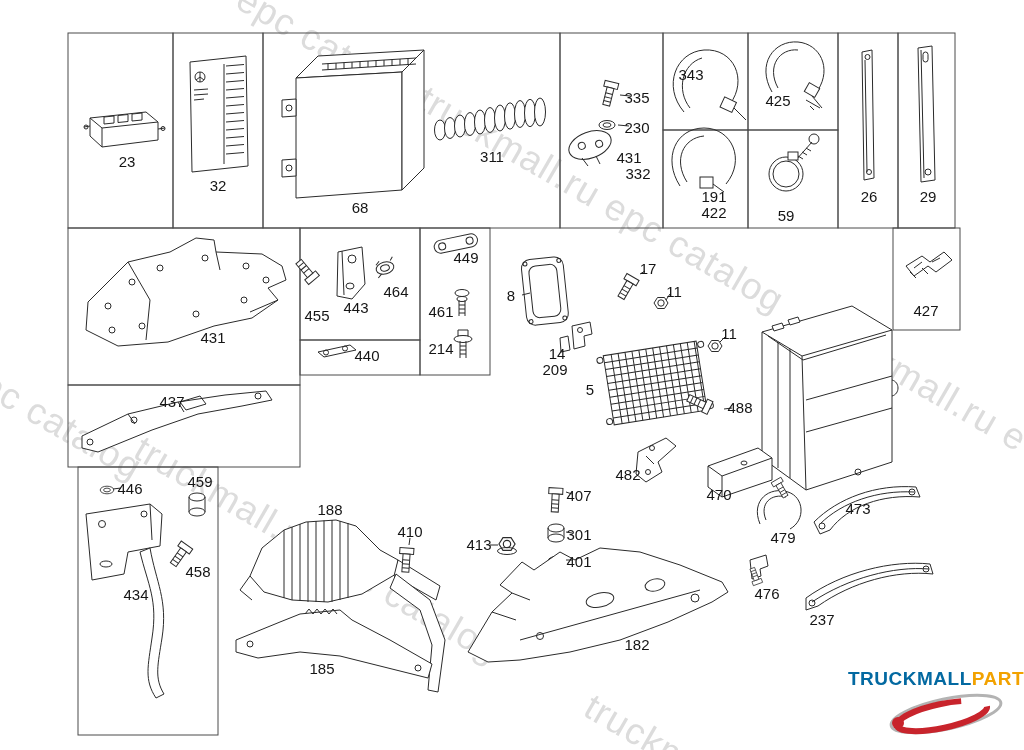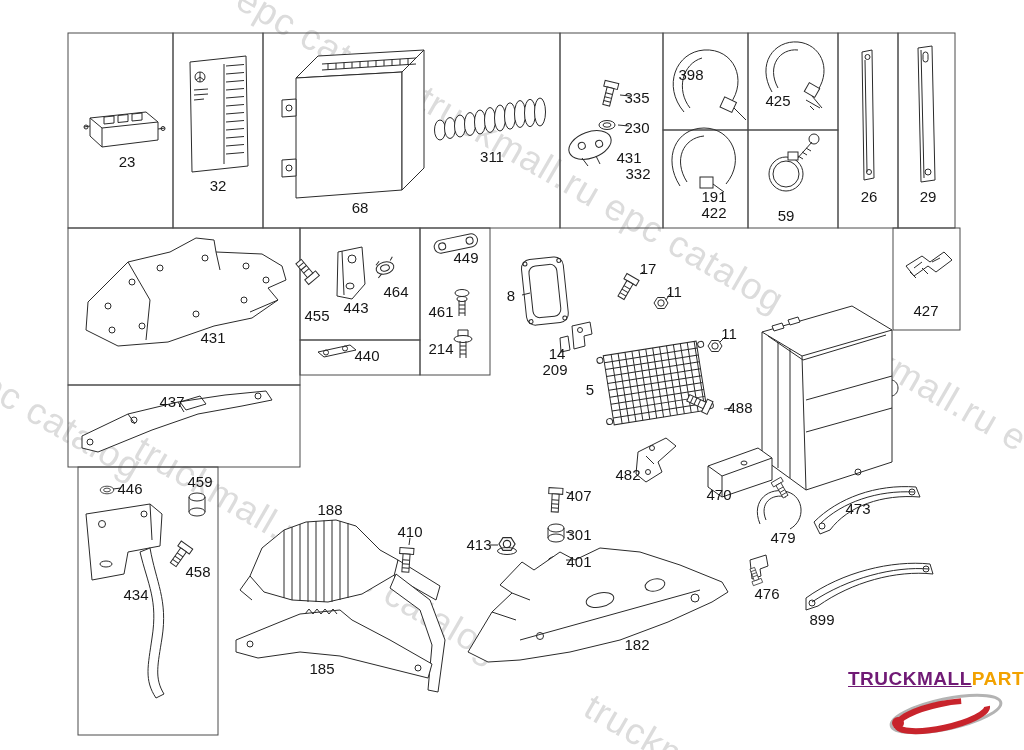--- a/index.html
+++ b/index.html
@@ -5,21 +5,21 @@
   html,body{margin:0;padding:0;background:#ffffff;}
   .stage{position:relative;width:1024px;height:750px;background:#fff;overflow:hidden;
          font-family:"Liberation Sans","DejaVu Sans",sans-serif;}
   .wm{position:absolute;color:#dcdcdc;font-size:37px;letter-spacing:1px;white-space:nowrap;
       transform:rotate(30deg);transform-origin:0 0;z-index:1;user-select:none;}
   svg.art{position:absolute;left:0;top:0;z-index:2;}
   .plabel{position:absolute;transform:translate(-50%,-50%);font-size:15px;color:#151515;z-index:3;
           white-space:nowrap;}
   .logo{position:absolute;right:6px;bottom:4px;z-index:4;width:170px;text-align:right;}
   .logo-text{font-size:19px;font-weight:bold;letter-spacing:0.5px;}
-  .logo-gray{color:#701a75;text-decoration:underline;}
+  .logo-gray{color:#0369a1;}
   .logo-orange{color:#f2a200;}
 </style>
 </head>
 <body>
 
 <div class="stage">
 
   <div class="wm" style="left:250px;top:-22px">epc catalog</div>
   <div class="wm" style="left:432px;top:78px">truckmall.ru epc catalog</div>
   <div class="wm" style="left:830px;top:306px">truckmall.ru e</div>
@@ -386,21 +386,21 @@
   </svg>
 
   <span class="plabel" style="left:127px;top:161px">23</span>
   <span class="plabel" style="left:218px;top:185px">32</span>
   <span class="plabel" style="left:360px;top:207px">68</span>
   <span class="plabel" style="left:492px;top:156px">311</span>
   <span class="plabel" style="left:637px;top:97px">335</span>
   <span class="plabel" style="left:637px;top:127px">230</span>
   <span class="plabel" style="left:629px;top:157px">431</span>
   <span class="plabel" style="left:638px;top:173px">332</span>
-  <span class="plabel" style="left:691px;top:74px">398</span>
+  <span class="plabel" style="left:691px;top:74px">343</span>
   <span class="plabel" style="left:778px;top:100px">425</span>
   <span class="plabel" style="left:714px;top:196px">191</span>
   <span class="plabel" style="left:714px;top:212px">422</span>
   <span class="plabel" style="left:786px;top:215px">59</span>
   <span class="plabel" style="left:869px;top:196px">26</span>
   <span class="plabel" style="left:928px;top:196px">29</span>
   <span class="plabel" style="left:213px;top:337px">431</span>
   <span class="plabel" style="left:317px;top:315px">455</span>
   <span class="plabel" style="left:356px;top:307px">443</span>
   <span class="plabel" style="left:396px;top:291px">464</span>
@@ -416,21 +416,21 @@
   <span class="plabel" style="left:674px;top:291px">11</span>
   <span class="plabel" style="left:729px;top:333px">11</span>
   <span class="plabel" style="left:740px;top:407px">488</span>
   <span class="plabel" style="left:926px;top:310px">427</span>
   <span class="plabel" style="left:172px;top:401px">437</span>
   <span class="plabel" style="left:628px;top:474px">482</span>
   <span class="plabel" style="left:719px;top:494px">470</span>
   <span class="plabel" style="left:858px;top:508px">473</span>
   <span class="plabel" style="left:783px;top:537px">479</span>
   <span class="plabel" style="left:767px;top:593px">476</span>
-  <span class="plabel" style="left:822px;top:619px">899</span>
+  <span class="plabel" style="left:822px;top:619px">237</span>
   <span class="plabel" style="left:130px;top:488px">446</span>
   <span class="plabel" style="left:200px;top:481px">459</span>
   <span class="plabel" style="left:198px;top:571px">458</span>
   <span class="plabel" style="left:136px;top:594px">434</span>
   <span class="plabel" style="left:330px;top:509px">188</span>
   <span class="plabel" style="left:410px;top:531px">410</span>
   <span class="plabel" style="left:479px;top:544px">413</span>
   <span class="plabel" style="left:579px;top:495px">407</span>
   <span class="plabel" style="left:579px;top:534px">301</span>
   <span class="plabel" style="left:579px;top:561px">401</span>

